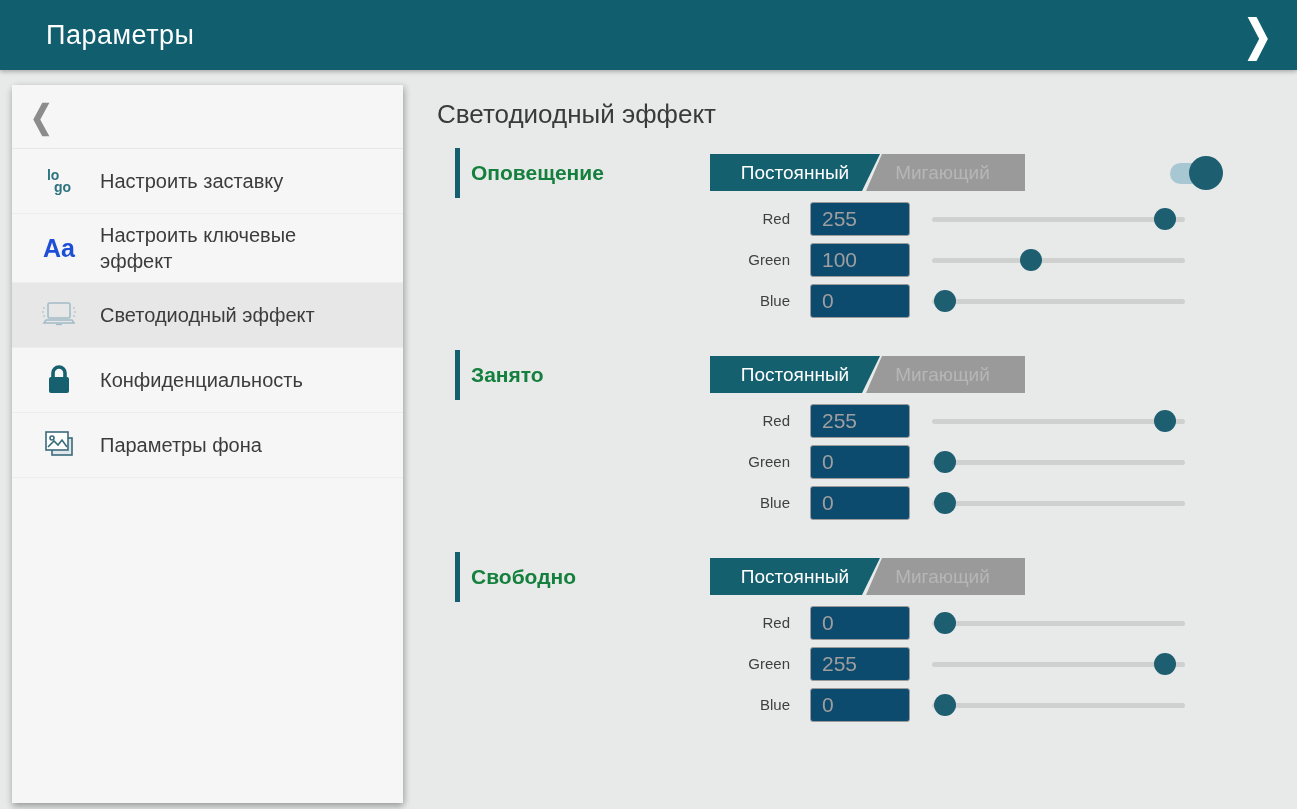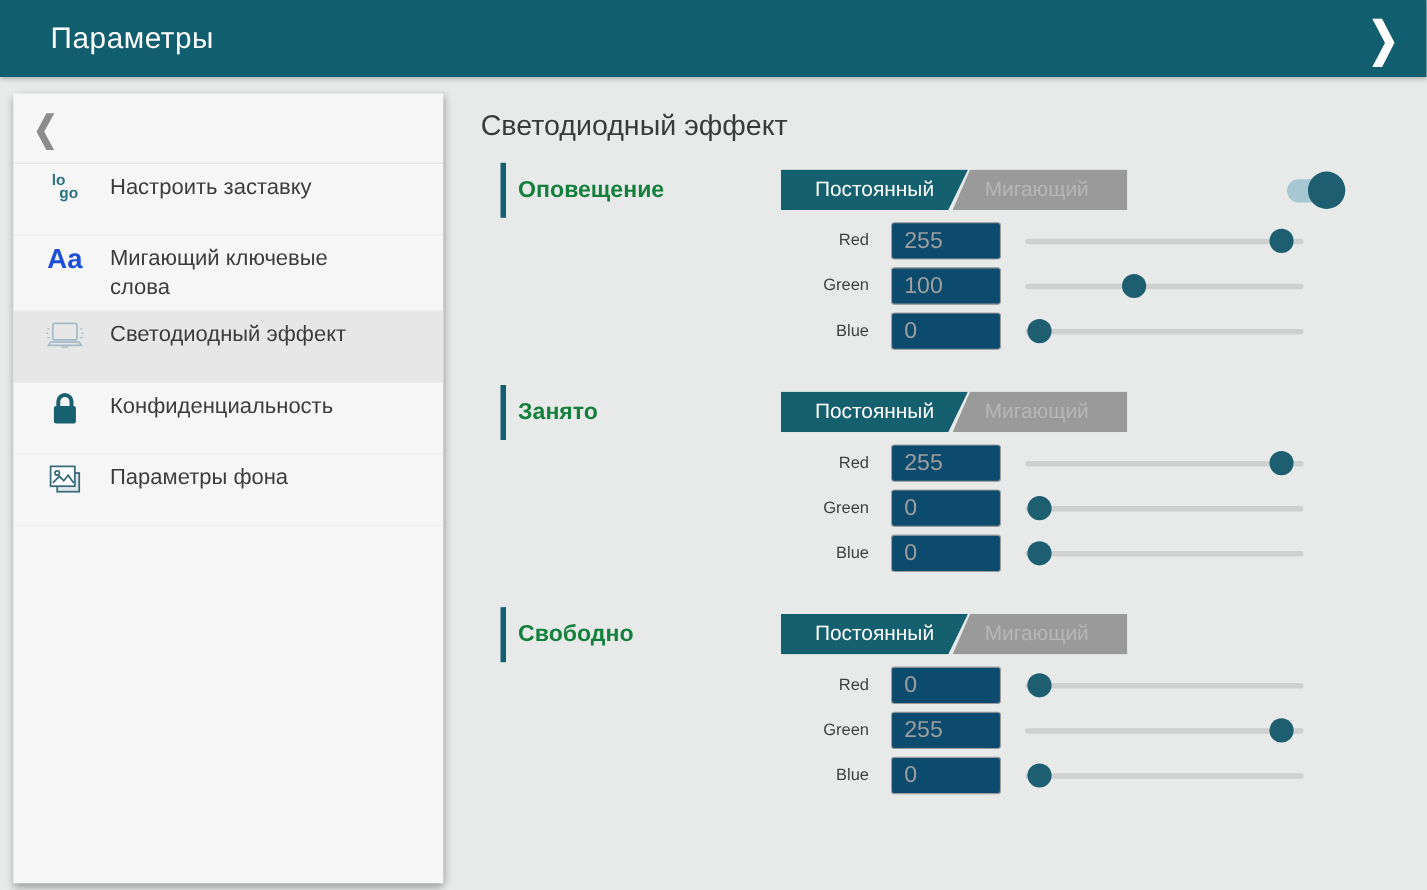--- a/index.html
+++ b/index.html
@@ -28,21 +28,21 @@
     position:absolute; left:12px; top:85px; width:391px; height:718px;
     background:#f6f6f6;
     box-shadow:0 4px 7px rgba(0,0,0,.28), 3px 0 6px rgba(0,0,0,.10);
   }
   .back-row {
     height:64px; display:flex; align-items:center; padding-left:18px;
     border-bottom:1px solid #e7e7e7; cursor:pointer;
   }
   .back-row .back-chevron { color:#8c8c8c; font-size:27px; font-weight:bold; transform:scaleY(1.2); }
   .side-item {
-    display:flex; align-items:flex-start; min-height:65px; padding:8px 14px 8px 0;
+    display:flex; align-items:center; min-height:65px; padding:8px 14px 8px 0;
     border-bottom:1px solid #ededed; cursor:pointer;
   }
   .side-item.selected { background:#e7e7e7; }
   .side-item .icon-box { width:46px; margin:0 18px 0 24px; display:flex; justify-content:center; align-items:center; flex:none; }
   .side-item .label { font-size:20px; color:#3c3c3c; line-height:26px; max-width:250px; }
 
   .logo-glyph { color:#2d7382; font-size:14px; font-weight:bold; line-height:12px; text-align:left; }
   .logo-glyph .l2 { padding-left:7px; display:block; }
   .aa-glyph { color:#1d4ed8; font-size:25px; font-weight:bold; }
 
@@ -107,21 +107,21 @@
     <span class="icon-box">
       <span class="logo-glyph"><span class="l1">lo</span><span class="l2">go</span></span>
     </span>
     <span class="label">Настроить заставку</span>
   </div>
 
   <div class="side-item">
     <span class="icon-box">
       <span class="aa-glyph">Aa</span>
     </span>
-    <span class="label">Мигающий ключевые слова</span>
+    <span class="label">Настроить ключевые эффект</span>
   </div>
 
   <div class="side-item selected">
     <span class="icon-box">
       <svg width="40" height="30" viewBox="0 0 40 30" fill="none" stroke="#a3bcc7" stroke-width="1.6">
         <rect x="9" y="3" width="22" height="15" rx="1.5"></rect>
         <path d="M7 20 h26 l2 3 h-30 z"></path>
         <path d="M17 24.5 h6" stroke-width="1.3"></path>
         <path d="M4 8 h2 M3 12 h2 M4 16 h2" stroke-width="1.2"></path>
         <path d="M34 8 h2 M35 12 h2 M34 16 h2" stroke-width="1.2"></path>

